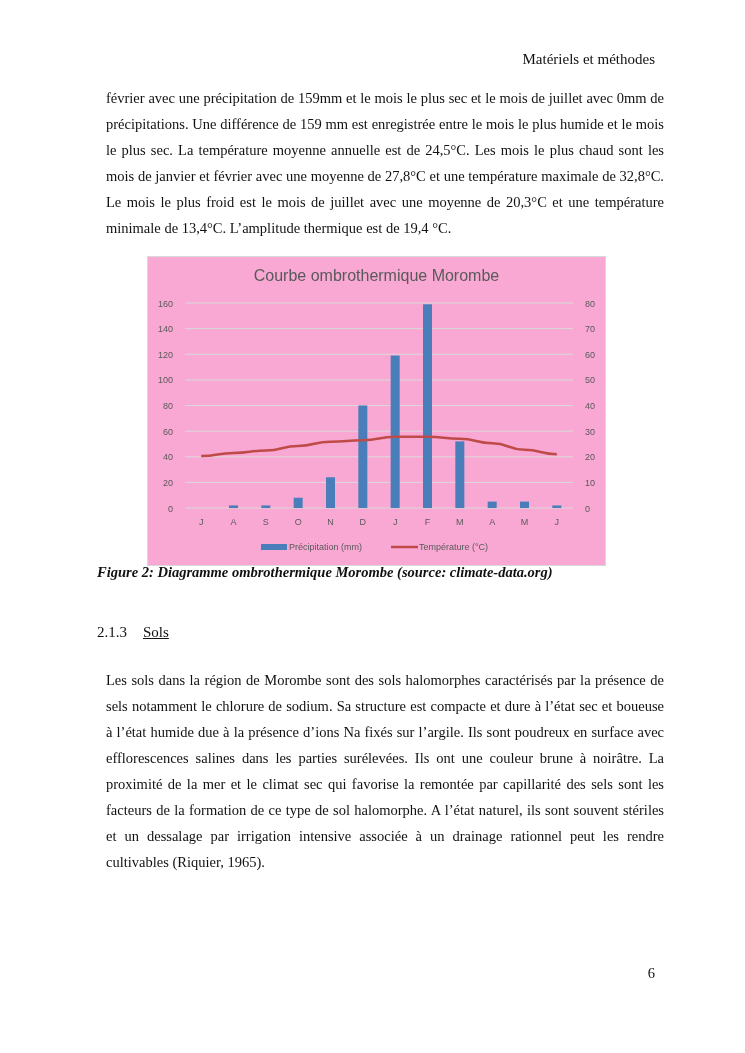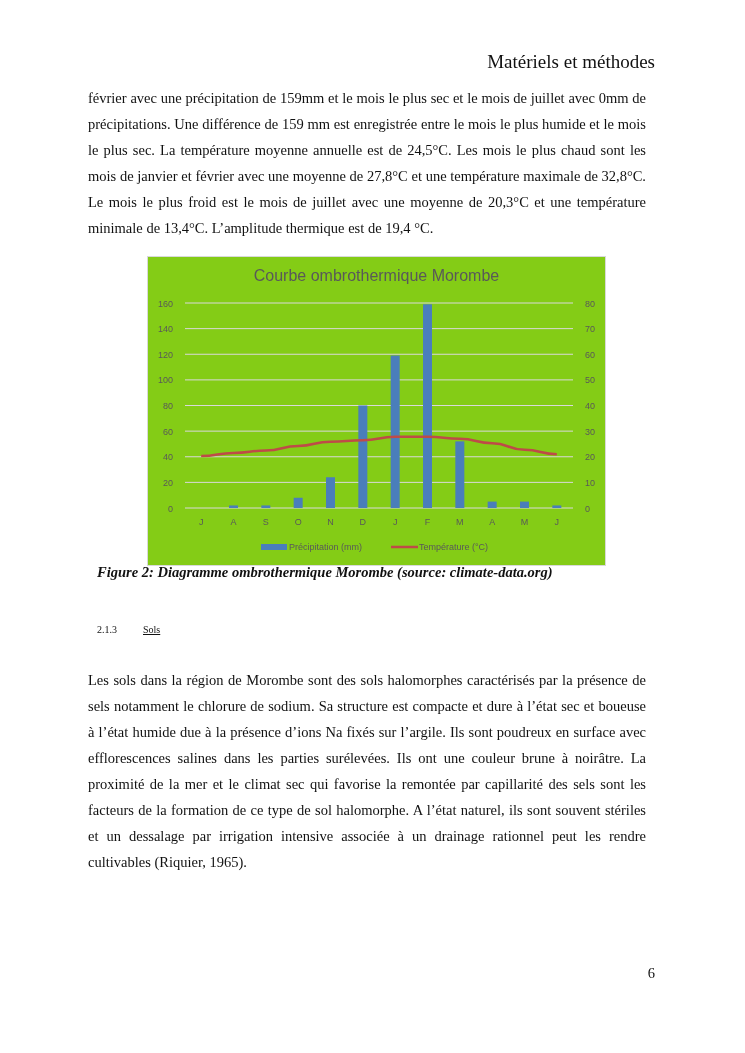--- a/index.html
+++ b/index.html
@@ -1,28 +1,28 @@
 <!DOCTYPE html>
 <html><head>
 <meta charset="utf-8">
 <style>
   html, body { margin: 0; padding: 0; background: #ffffff; }
   body { width: 745px; height: 1053px; position: relative; overflow: hidden;
          font-family: "Liberation Serif", serif; color: #111; }
-  .header { position: absolute; top: 51px; right: 90px; font-size: 19px; }
-  .para { position: absolute; left: 88px; width: 558px; font-size: 14.5px;
+  .header { position: absolute; top: 51px; right: 90px; font-size: 15px; }
+  .para { position: absolute; left: 106px; width: 558px; font-size: 14.5px;
           line-height: 26px; text-align: justify; text-align-last: left; }
   .p1 { top: 85px; }
   .chart-box { position: absolute; left: 147px; top: 256px; width: 457px; height: 308px;
-               border: 1px solid #d9d9d9; background: #84cc16; }
+               border: 1px solid #d9d9d9; background: #f9a8d4; }
   .chart-title { position: absolute; top: 10px; left: 0; width: 100%; text-align: center;
                  font-family: "Liberation Sans", sans-serif; font-size: 16px; color: #595959; }
   .caption { position: absolute; left: 97px; top: 564px; font-size: 14.5px;
              font-weight: bold; font-style: italic; }
-  .section { position: absolute; left: 97px; top: 624px; font-size: 10px; }
+  .section { position: absolute; left: 97px; top: 624px; font-size: 15px; }
   .section .num { display: inline-block; width: 46px; }
   .section .ttl { text-decoration: underline; }
   .p2 { top: 653px; margin-top: 14px; }
   .page-num { position: absolute; right: 90px; top: 965px; font-size: 14.5px; }
   svg text { font-family: "Liberation Sans", sans-serif; }
 </style>
 </head>
 <body>
 
 <div class="header">Matériels et méthodes</div>

